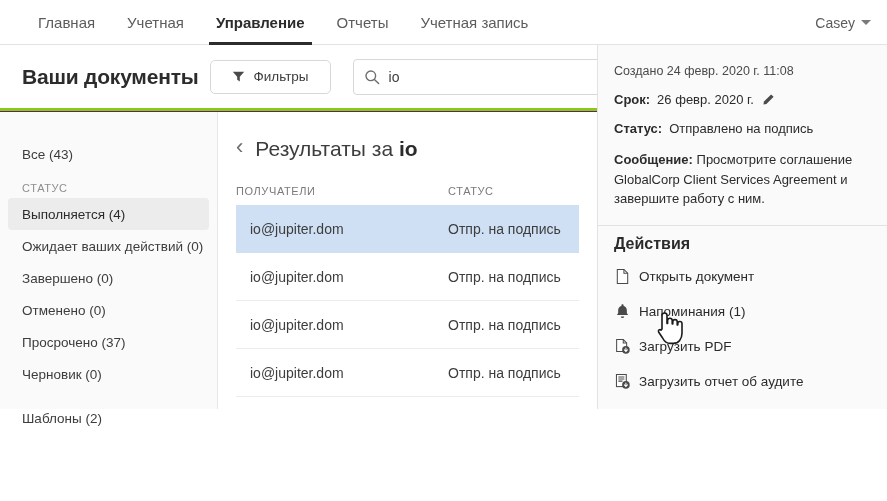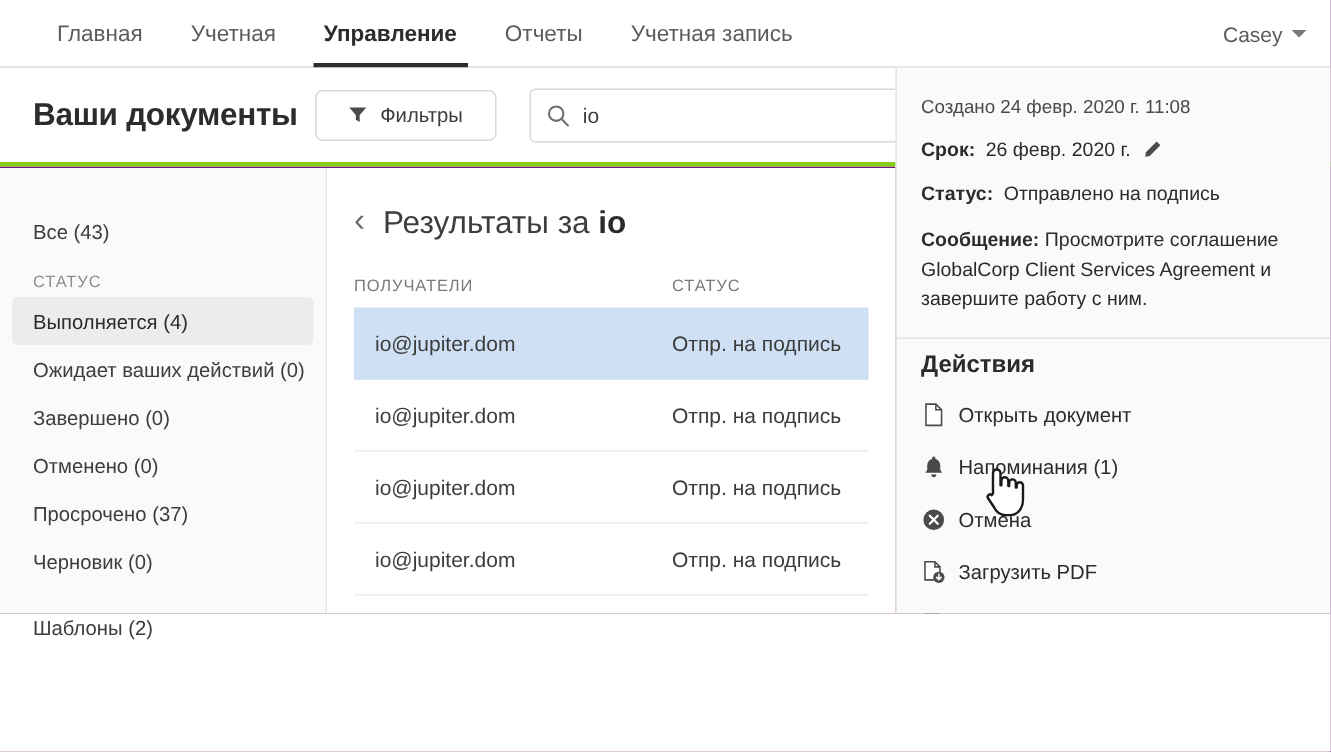--- a/index.html
+++ b/index.html
@@ -287,45 +287,39 @@
       </div>
 
       <div class="action">
         <svg class="ico" viewBox="0 0 18 18">
           <path d="M9 1.4c-.7 0-1.2.5-1.2 1.2v.5C5.8 3.6 4.4 5.4 4.4 7.6v3.1l-1.3 2.1h11.8l-1.3-2.1V7.6c0-2.2-1.4-4-3.4-4.5v-.5c0-.7-.5-1.2-1.2-1.2z" fill="#4a4a4a"></path>
           <path d="M7.2 14.2a1.8 1.8 0 0 0 3.6 0z" fill="#4a4a4a"></path>
         </svg>
         <span>Напоминания (1)</span>
       </div>
 
-      <div class="action">
-        <svg class="ico" viewBox="0 0 18 18">
-          <circle cx="9" cy="9" r="7.3" fill="#4a4a4a"></circle>
-          <path d="M6.2 6.2l5.6 5.6M11.8 6.2l-5.6 5.6" stroke="#fff" stroke-width="1.6" stroke-linecap="round"></path>
-        </svg>
-        <span>Отмена</span>
-      </div>
 
       <div class="action">
         <svg class="ico" viewBox="0 0 18 18">
           <path d="M2.8 1.6h7l3.6 3.6v9.2h-10.6z" fill="#fff" stroke="#4a4a4a" stroke-width="1.1"></path>
           <path d="M9.8 1.6v3.6h3.6" fill="none" stroke="#4a4a4a" stroke-width="1.1"></path>
           <circle cx="12.6" cy="12.6" r="4" fill="#4a4a4a"></circle>
           <path d="M12.6 10.5v3.6M11 12.6l1.6 1.6 1.6-1.6" stroke="#fff" stroke-width="1.1" fill="none" stroke-linecap="round"></path>
         </svg>
         <span>Загрузить PDF</span>
       </div>
 
       <div class="action">
         <svg class="ico" viewBox="0 0 18 18">
           <rect x="2.6" y="1.6" width="10.4" height="12.8" fill="#fff" stroke="#4a4a4a" stroke-width="1.1"></rect>
           <path d="M4.6 4.2h6.4M4.6 6.4h6.4M4.6 8.6h4.4" stroke="#4a4a4a" stroke-width="1.1"></path>
           <circle cx="12.6" cy="12.6" r="4" fill="#4a4a4a"></circle>
           <path d="M12.6 10.5v3.6M11 12.6l1.6 1.6 1.6-1.6" stroke="#fff" stroke-width="1.1" fill="none" stroke-linecap="round"></path>
         </svg>
+        <span>Загрузить отчет об аудите</span>
       </div>
 
       <div class="show-more">Отобразить еще 5</div>
     </div>
     <div class="bottom-rule"></div>
   </div>
 
   <svg class="cursor" viewBox="0 0 32 36">
     <path d="M10 20V6.5a2.5 2.5 0 0 1 5 0V14.5h.6v-3a2.3 2.3 0 0 1 4.6 0V15h.6v-2.2a2.2 2.2 0 0 1 4.4 0V16h.6v-1.4a2.1 2.1 0 0 1 4.2 0v9.6c0 5.6-3.4 10.2-8.6 10.2h-3c-4 0-6.2-2.2-7.8-5.4L6.6 23c-.8-1.6 1.2-3.2 2.5-1.9z" fill="#ffffff" stroke="#1a1a1a" stroke-width="1.6" stroke-linejoin="round"></path>
   </svg>

